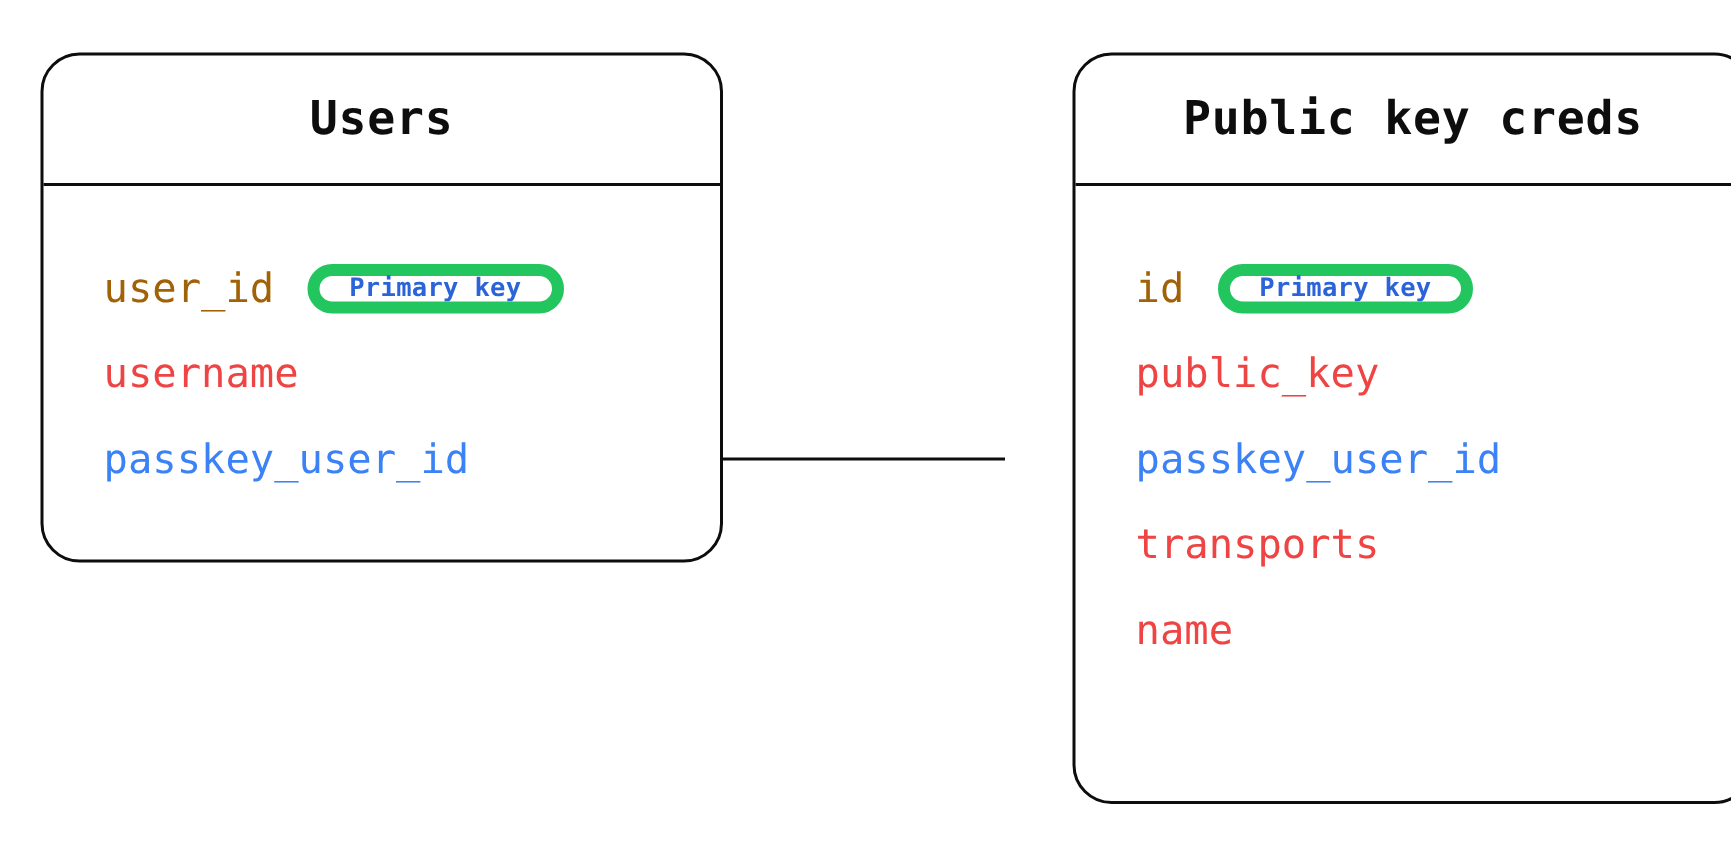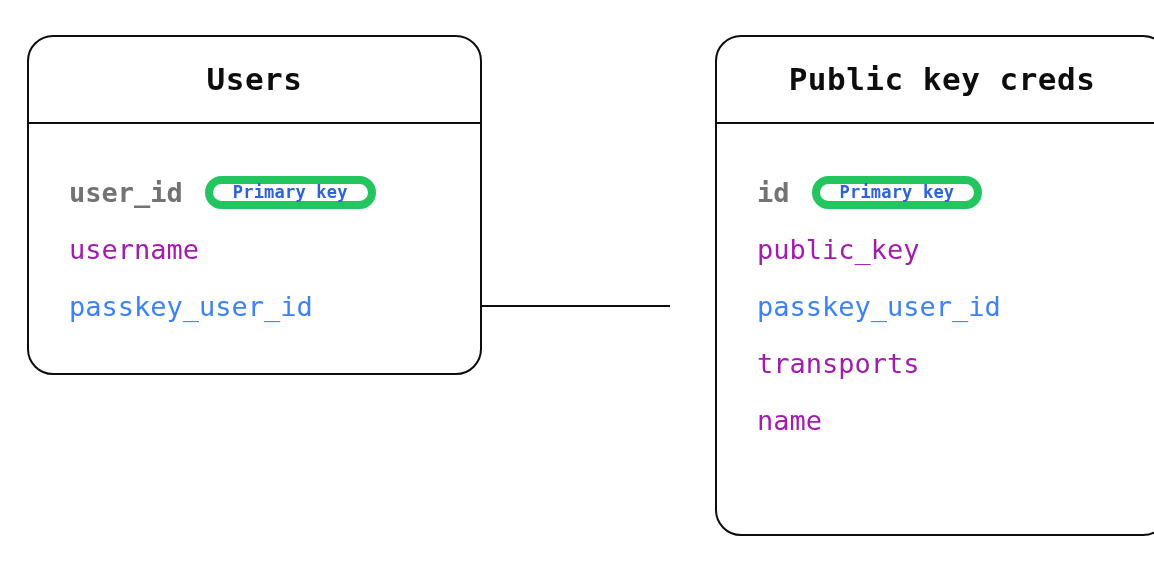--- a/index.html
+++ b/index.html
@@ -84,27 +84,26 @@
     display: flex;
     align-items: center;
     height: 57px;
     white-space: nowrap;
   }
 
   .field-name {
     font-family: "DejaVu Sans Mono", monospace;
     font-size: 27px;
     font-weight: normal;
-    color: #a21caf;
+    color: #ef4444;
     line-height: 1;
   }
 
   .field-name.key-pk {
-    color: #737373;
-    font-weight: bold;
+    color: #a16207;
   }
 
   .field-name.key-fk {
     color: #3b82f6;
   }
 
   
   .field-badge {
     display: inline-flex;
     align-items: center;

